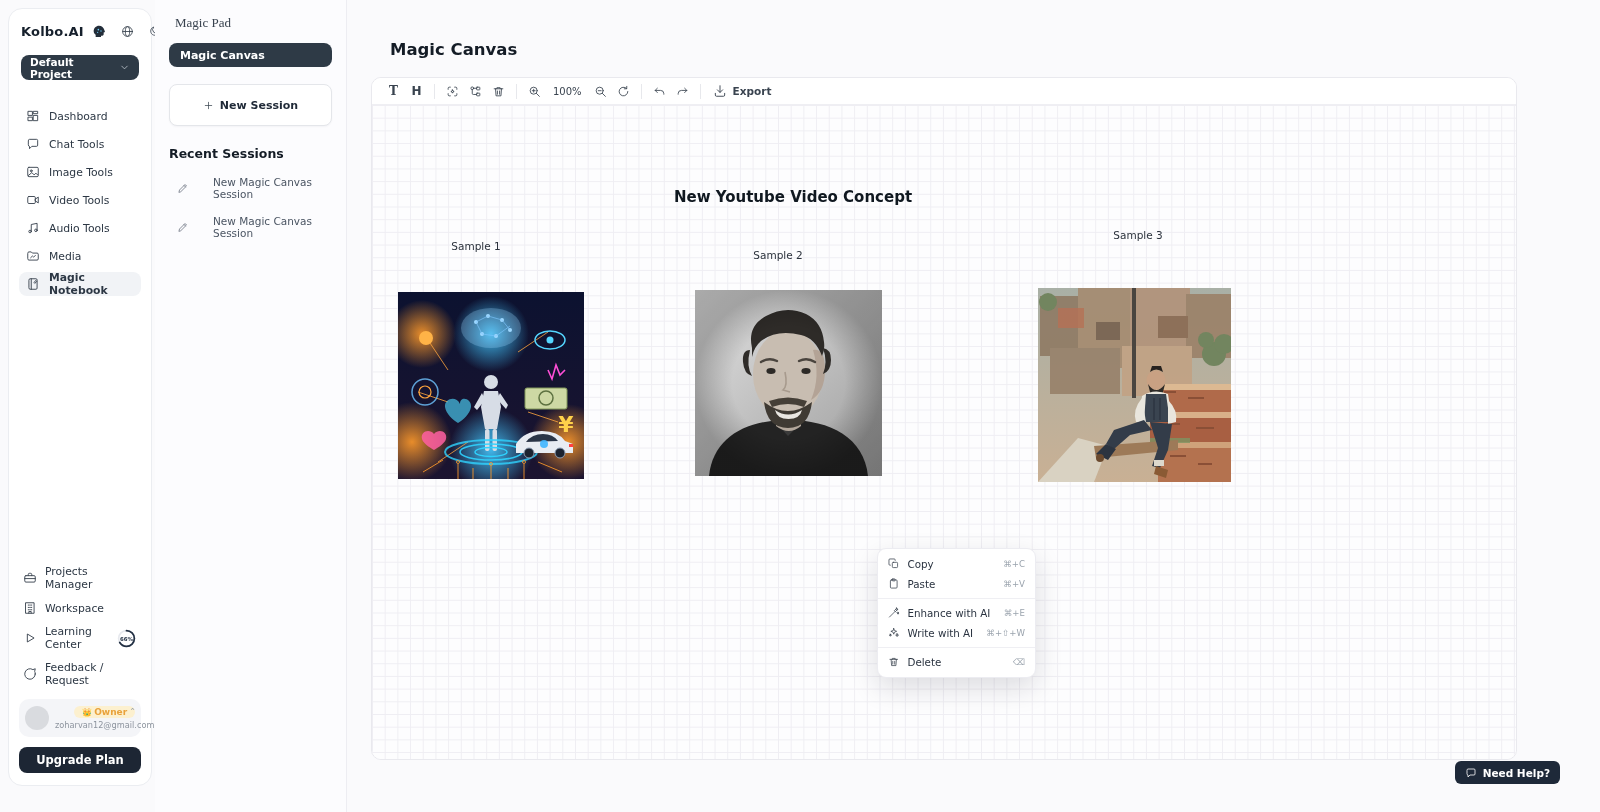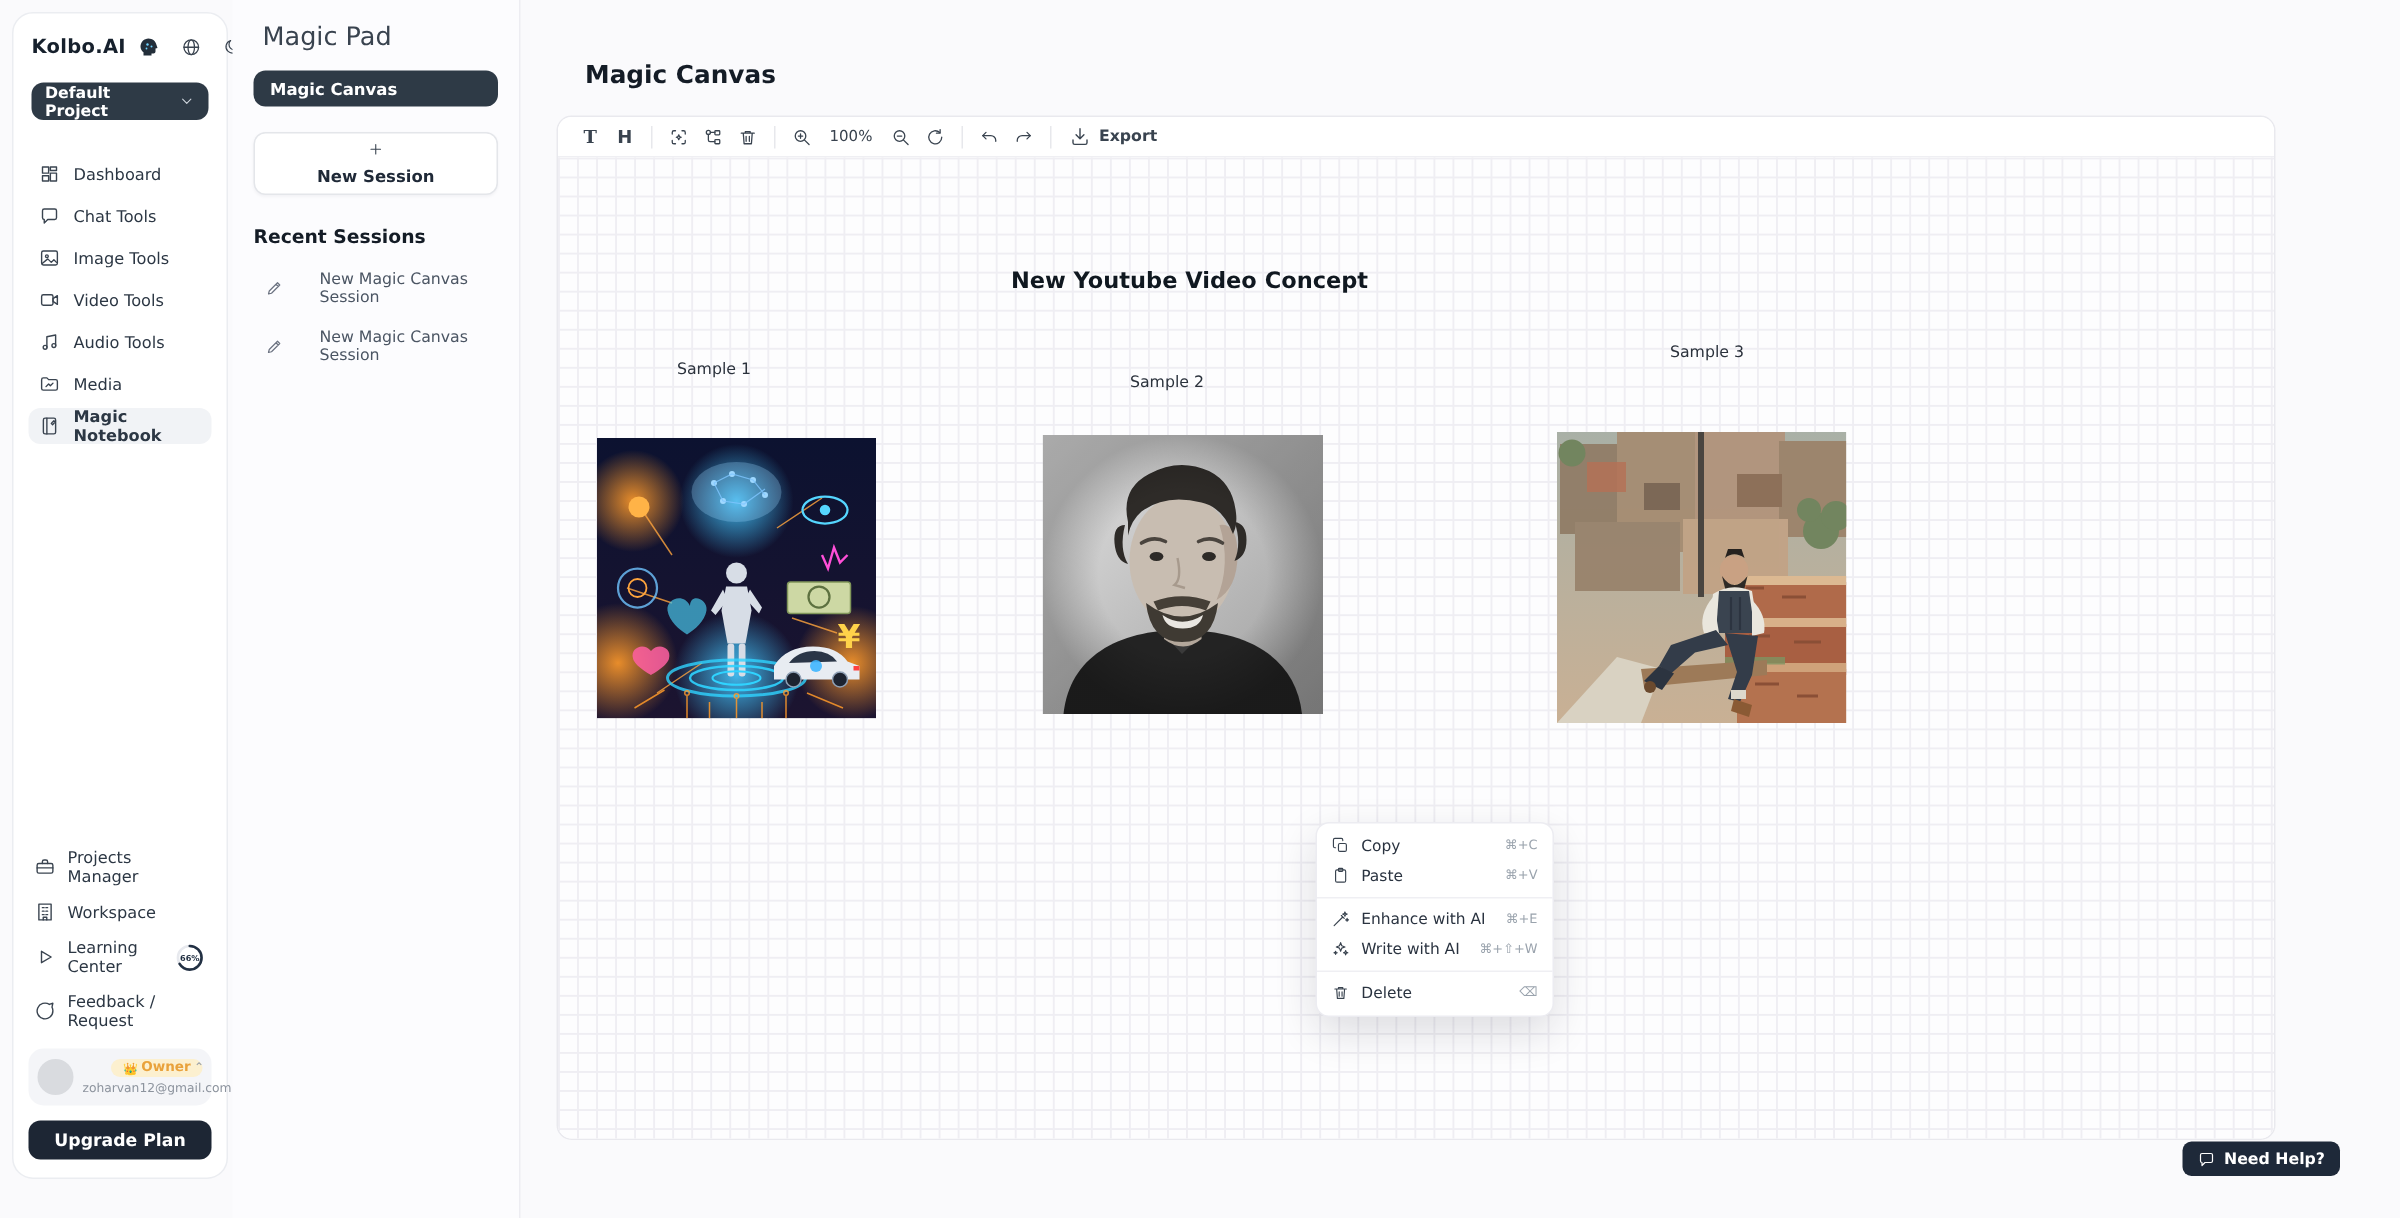--- a/index.html
+++ b/index.html
@@ -38,28 +38,28 @@
   .owner-pill .crown { font-size:8px; }
   .email { font-size:8.2px; color:#8d949e; white-space:nowrap; }
   .user-caret { position:absolute; right:5px; top:8px; color:#9aa2ab; font-size:8px; }
   .upgrade-btn { margin-top:10px; height:26px; background:#1d2634; color:#fff;
     border-radius:8px; font-size:11.5px; font-weight:700; display:flex;
     align-items:center; justify-content:center; cursor:pointer; }
 
   
   .panel { position:absolute; left:155px; top:0; width:192px; height:812px;
     background:#fcfcfe; border-right:1px solid #ededf2; padding:15px 14px; }
-  .pad-item { font-size:17px; font-weight:500; color:#39434f; padding:0 6px; cursor:pointer; }
+  .pad-item { font-size:13px; font-weight:500; color:#39434f; padding:0 6px; cursor:pointer;font-family:Liberation Serif, serif; }
   .canvas-pill { margin-top:12px; height:24px; background:#2e3a46; border-radius:8px;
     color:#fff; font-size:11px; font-weight:700; display:flex; align-items:center;
     padding:0 11px; cursor:pointer; }
   .new-session { margin-top:17px; height:42px; background:#fff; border:1px solid #e4e6ea;
     border-radius:8px; display:flex; align-items:center; justify-content:center; gap:6px;
     font-size:11px; font-weight:700; color:#1f2937; cursor:pointer;
-    box-shadow:0 1px 2px rgba(20,24,40,.04);flex-direction:column; }
+    box-shadow:0 1px 2px rgba(20,24,40,.04); }
   .recent-title { margin-top:20px; font-size:12.5px; font-weight:800; color:#141c26; }
   .session-item { margin-top:15px; display:flex; align-items:center; gap:24px;
     font-size:10.5px; color:#4b5563; cursor:pointer; padding-left:8px; }
   .session-item .ic { width:12px; height:12px; stroke:#6b7280; }
 
   
   .main { position:absolute; left:347px; top:0; right:0; height:812px; }
   .page-title { position:absolute; left:43px; top:40px; font-size:16.5px;
     font-weight:800; color:#141c26; }
   .board { position:absolute; left:24px; top:77px; width:1146px; height:683px;
@@ -72,21 +72,21 @@
   .tletter { font-size:12px; font-weight:600; color:#39434f; }
   .serif { font-family:"DejaVu Serif","Liberation Serif",serif; }
   .tsep { width:1px; height:15px; background:#e7e8ec; margin:0 6px; }
   .zoom-label { font-size:10px; color:#39434f; margin:0 7px; cursor:default; }
   .export-btn { display:flex; align-items:center; gap:6px; font-size:10.5px;
     font-weight:600; color:#39434f; padding:0 6px; cursor:pointer; }
   .canvas { position:relative; width:100%; height:655px; background:#fdfdfe;
     background-image:linear-gradient(#efeef3 1px,transparent 1px),
                      linear-gradient(90deg,#efeef3 1px,transparent 1px);
     background-size:12.7px 12.7px; }
-  .cv-heading { position:absolute; left:0; top:73px; width:842px; text-align:center;
+  .cv-heading { position:absolute; left:0; top:83px; width:842px; text-align:center;
     font-size:15px; font-weight:800; color:#101820; cursor:move; }
   .sample-label { position:absolute; transform:translateX(-50%); font-size:10.5px;
     color:#2b323c; cursor:move; }
   .cv-img { position:absolute; overflow:hidden; cursor:move; }
   .cv-img svg { width:100%; height:100%; }
 
   
   .ctx { position:absolute; left:505px; top:443px; width:159px; background:#fff;
     border:1px solid #ececf1; border-radius:9px; padding:5px 0;
     box-shadow:0 10px 28px rgba(20,24,40,.14); }

